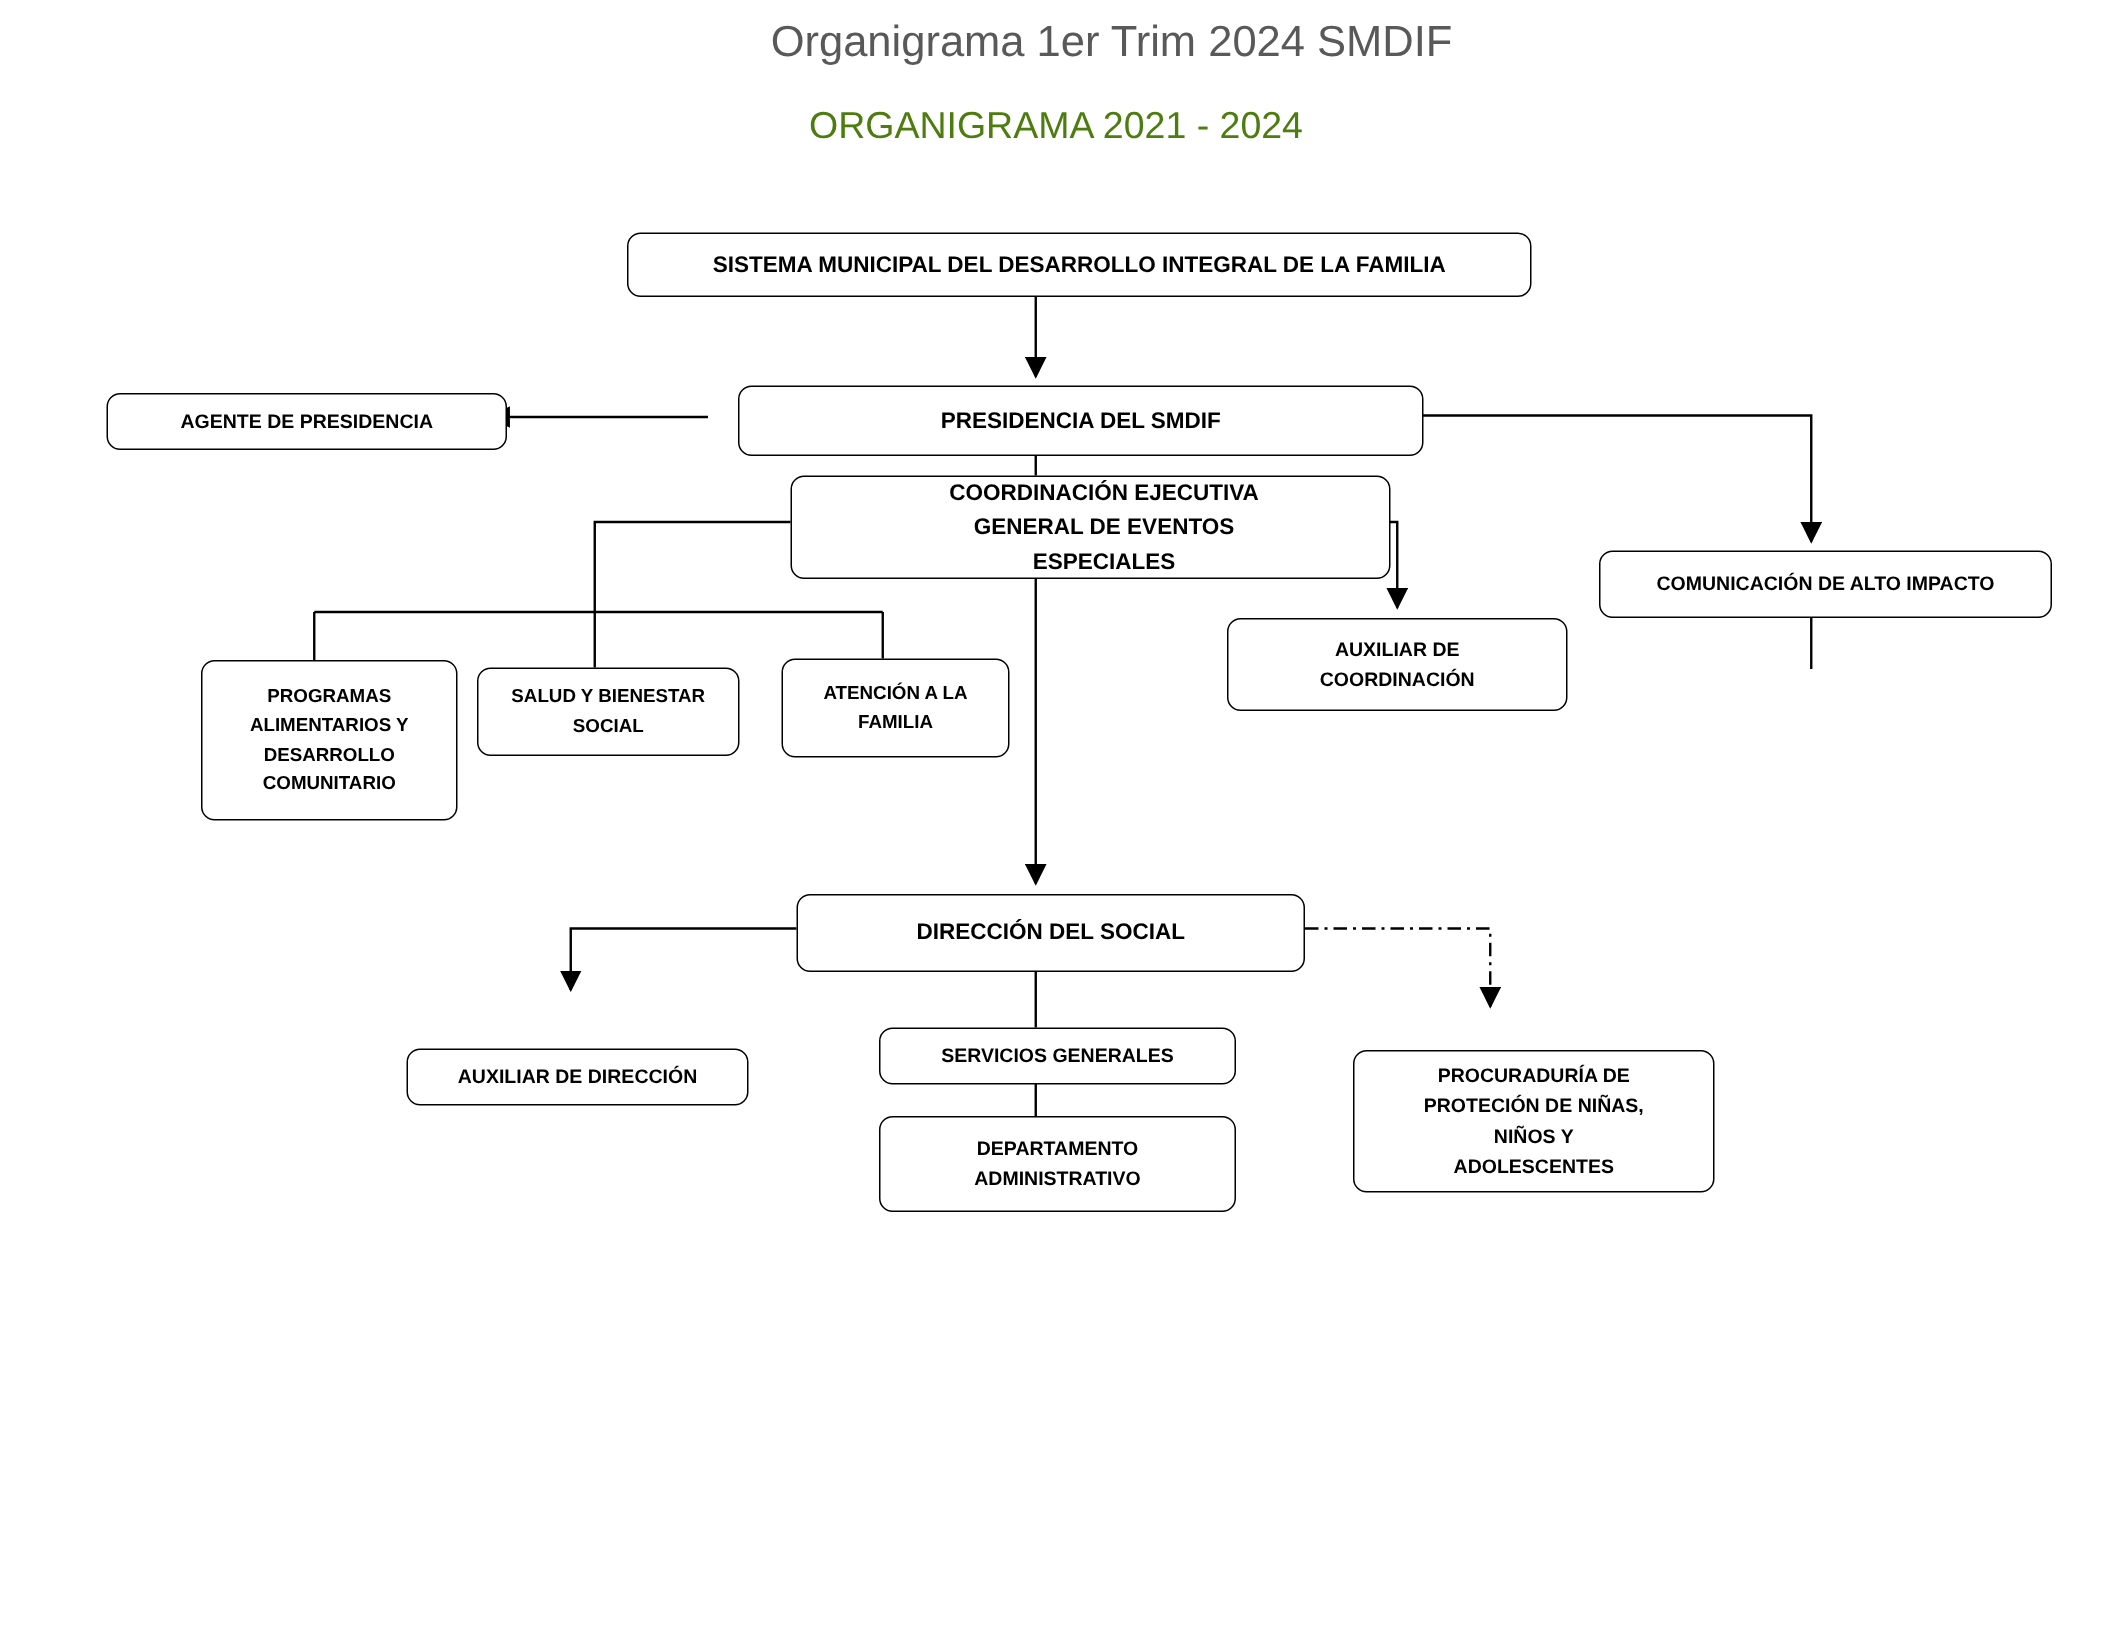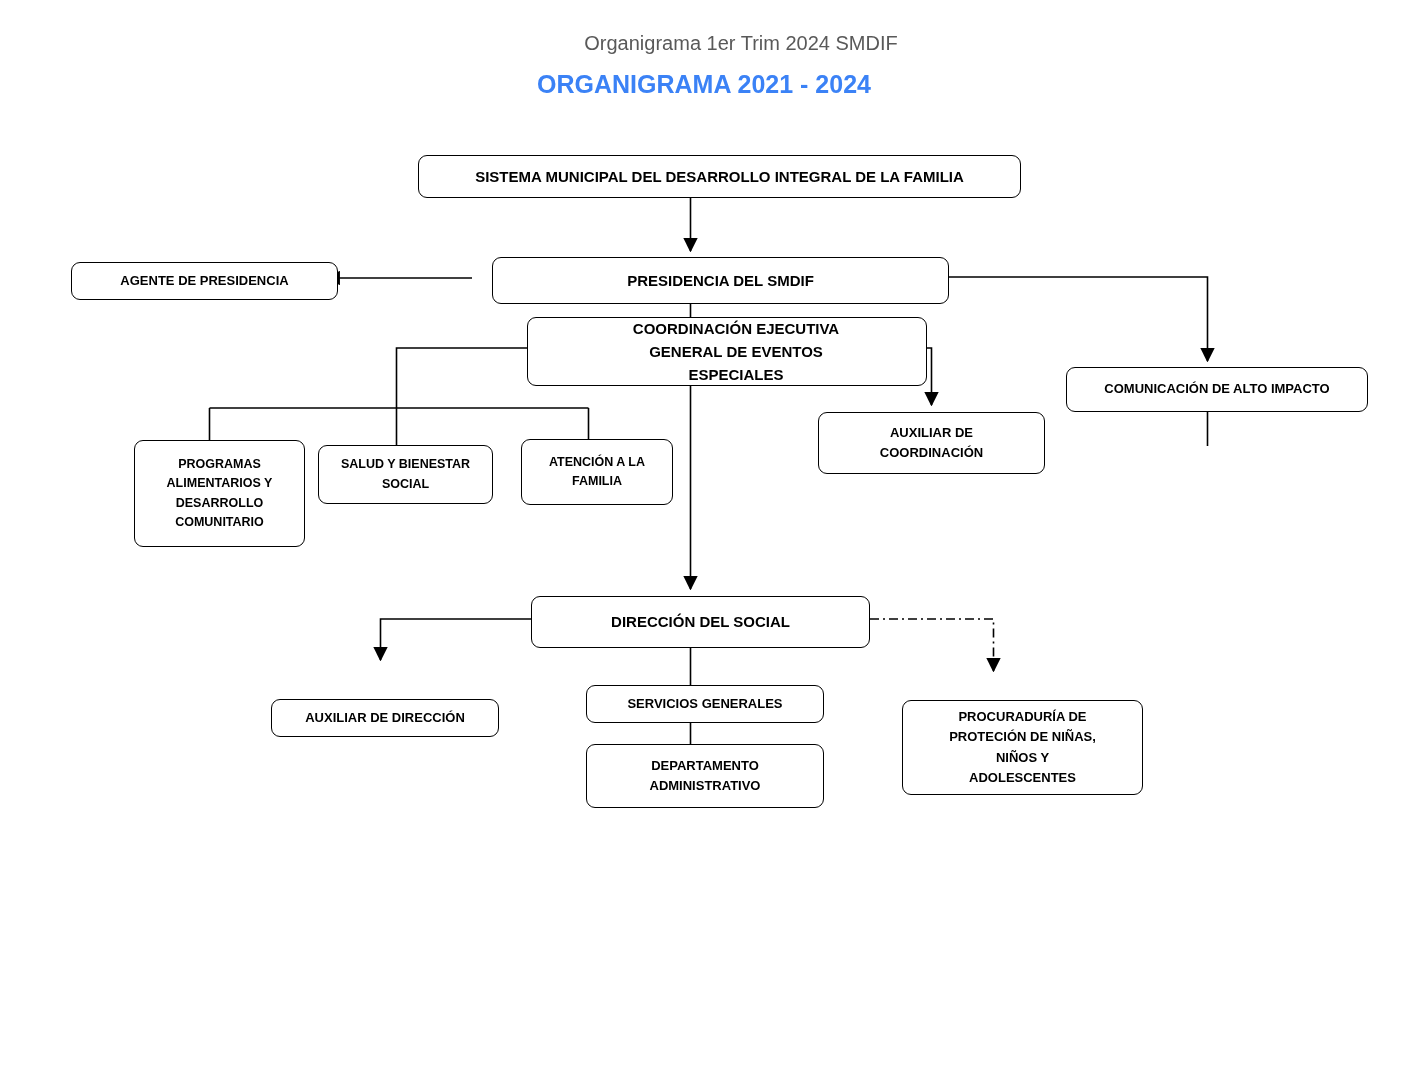--- a/index.html
+++ b/index.html
@@ -6,35 +6,35 @@
   body { font-family: "Liberation Sans", sans-serif; }
   .canvas {
     position: relative;
     width: 1408px;
     height: 1088px;
     background: #ffffff;
     overflow: hidden;
   }
   .doc-title {
     position: absolute;
-    top: 32px;
+    top: 12px;
     left: 741px;
     transform: translateX(-50%);
-    font-size: 20px;
+    font-size: 29px;
     color: #595959;
     white-space: nowrap;
   }
   .doc-subtitle {
     position: absolute;
     top: 70px;
     left: 704px;
     transform: translateX(-50%);
     font-size: 25px;
-    font-weight: bold;
-    color: #3b82f6;
+    font-weight: normal;
+    color: #4d7c0f;
     white-space: nowrap;
   }
   .connectors {
     position: absolute;
     left: 0; top: 0;
     width: 1408px;
     height: 1088px;
     pointer-events: none;
   }
   .node {

